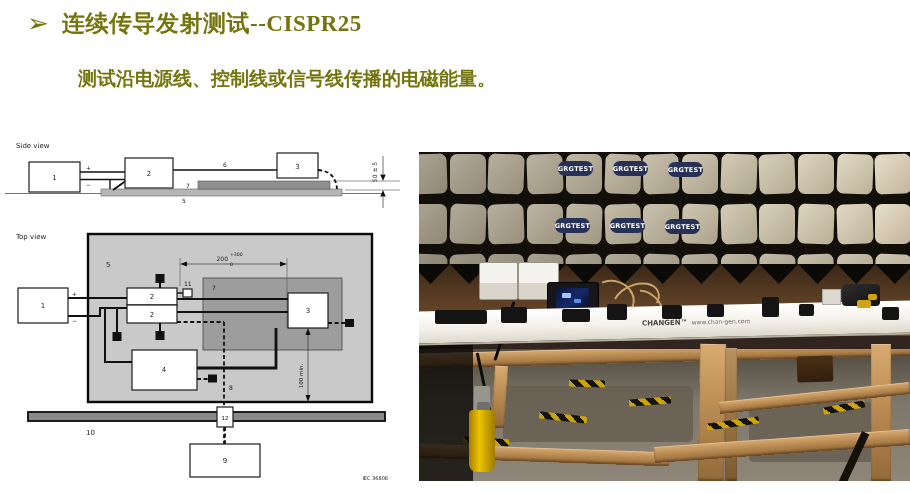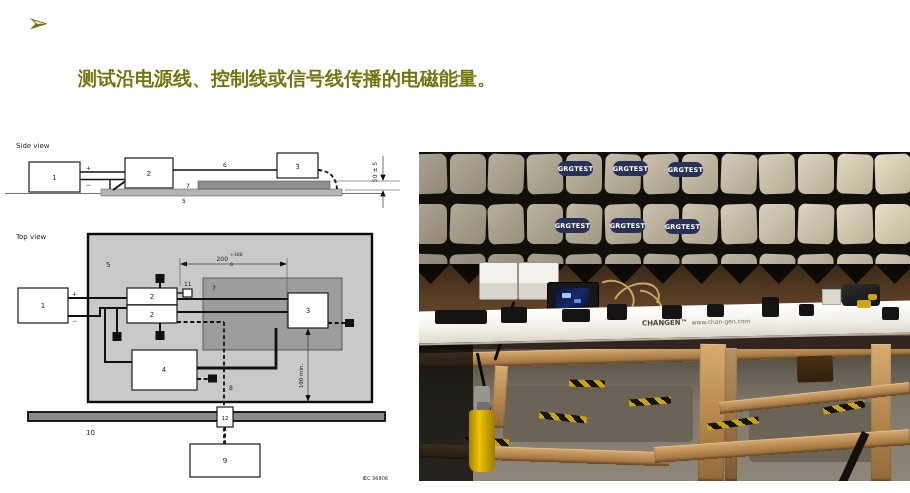--- a/index.html
+++ b/index.html
@@ -61,20 +61,21 @@
   .brownbox{position:absolute;background:linear-gradient(180deg,#4a2f14,#31200d);border-radius:2px;z-index:4;}
   .darkleft{position:absolute;left:0;top:190px;width:54px;height:139px;background:rgba(8,6,4,.78);z-index:4;}
   .brace{position:absolute;background:#15100a;z-index:4;}
 </style>
 </head>
 <body>
 
 <div class="page">
 
   <span class="bullet">➢</span>
+  <h1 class="slide-title">连续传导发射测试--CISPR25</h1>
   <h2 class="slide-subtitle">测试沿电源线、控制线或信号线传播的电磁能量。</h2>
 
   <svg class="diagram" viewBox="0 0 410 363" xmlns="http://www.w3.org/2000/svg">
 
     <g>
       <text x="16" y="18" class="t7">Side view</text>
       <line x1="5" y1="63.5" x2="382" y2="63.5" class="thin"></line>
       <rect x="101" y="59" width="241" height="7" class="bench"></rect>
       <rect x="198" y="51" width="132" height="8" class="slab"></rect>
       <text x="182" y="73" class="t6">5</text>

